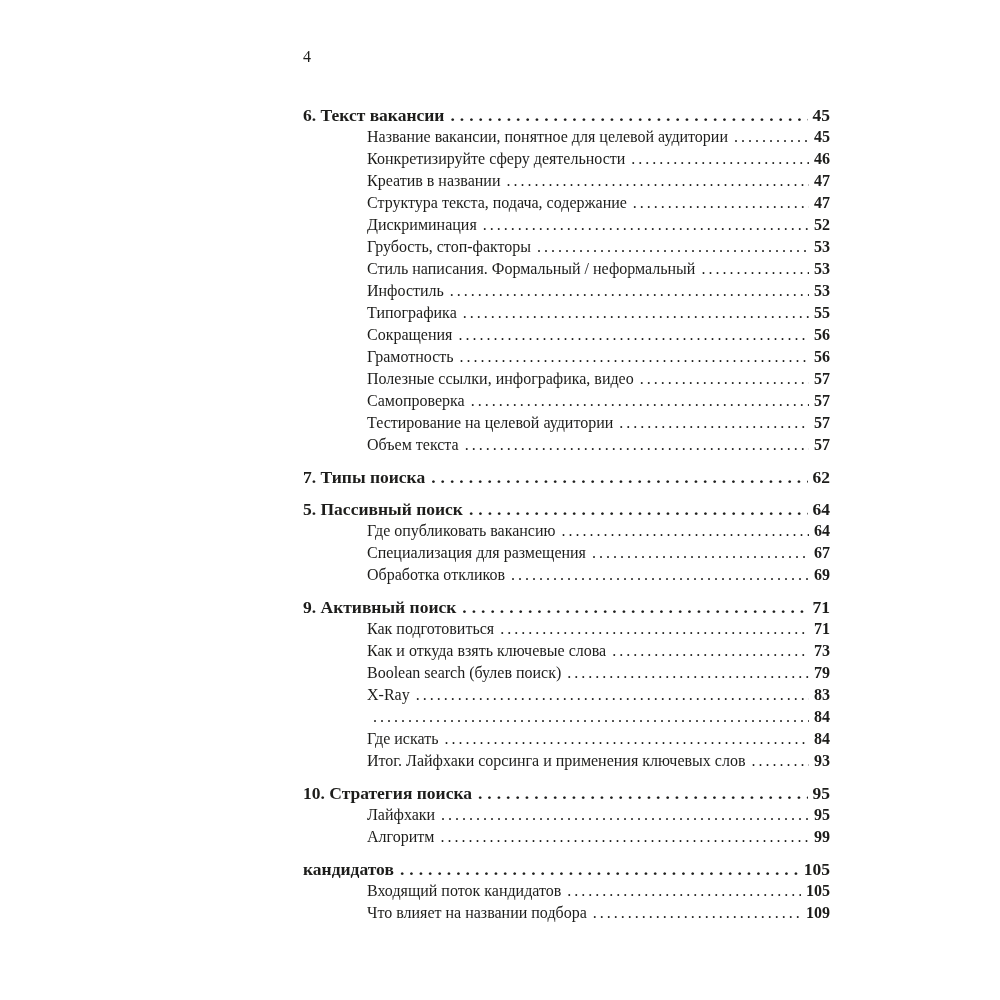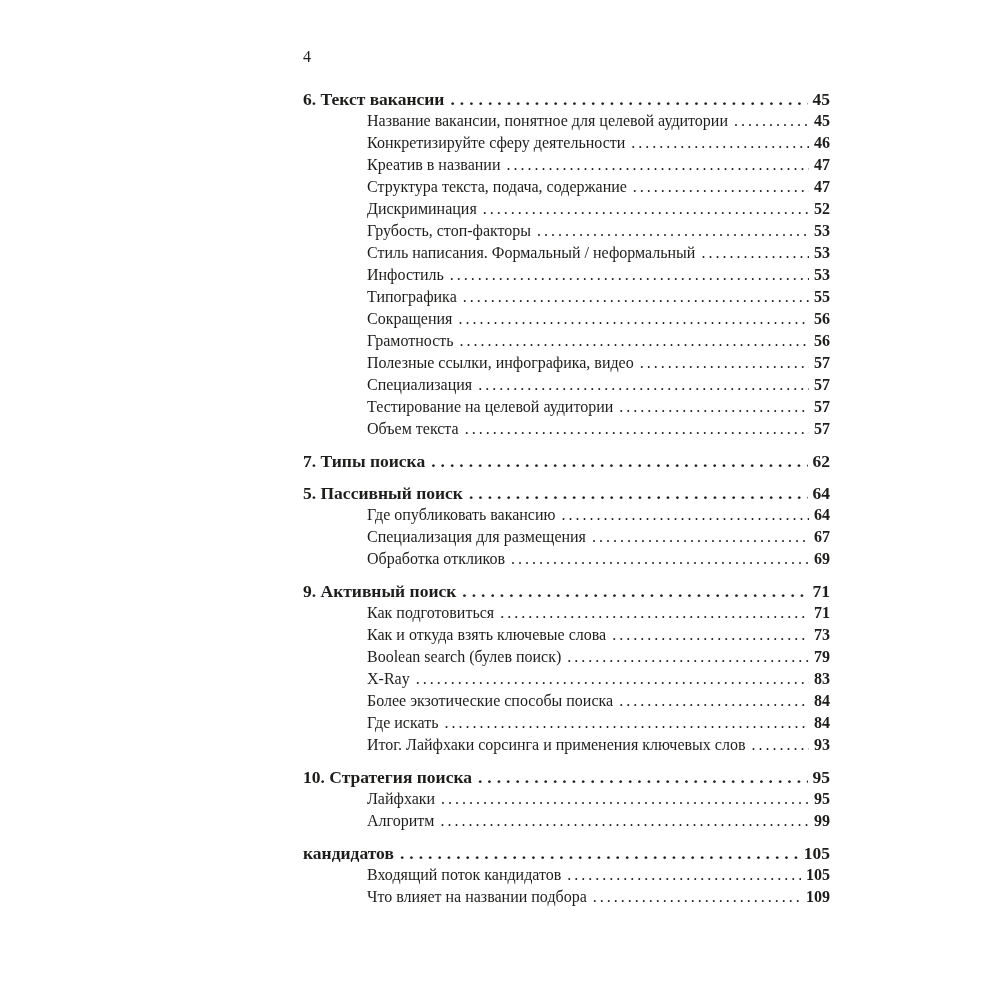--- a/index.html
+++ b/index.html
@@ -21,21 +21,21 @@
     left: 303px;
     top: 46px;
     width: 527px;
   }
   .folio {
     font-size: 16px;
     line-height: 22px;
     font-weight: 400;
   }
   .toc {
-    margin-top: 20px;
+    margin-top: 36px;
   }
   .chapter-block {
     margin-top: 10px;
   }
   .row {
     display: flex;
     align-items: baseline;
     line-height: 22px;
   }
   .row .t {
@@ -142,21 +142,21 @@
           <span class="t">Грамотность</span>
           <span class="dots"></span>
           <span class="n">56</span>
         </div>
         <div class="row item-row">
           <span class="t">Полезные ссылки, инфографика, видео</span>
           <span class="dots"></span>
           <span class="n">57</span>
         </div>
         <div class="row item-row">
-          <span class="t">Специализация</span>
+          <span class="t">Самопроверка</span>
           <span class="dots"></span>
           <span class="n">57</span>
         </div>
         <div class="row item-row">
           <span class="t">Тестирование на целевой аудитории</span>
           <span class="dots"></span>
           <span class="n">57</span>
         </div>
         <div class="row item-row">
           <span class="t">Объем текста</span>
@@ -216,21 +216,20 @@
           <span class="t">Boolean search (булев поиск)</span>
           <span class="dots"></span>
           <span class="n">79</span>
         </div>
         <div class="row item-row">
           <span class="t">X-Ray</span>
           <span class="dots"></span>
           <span class="n">83</span>
         </div>
         <div class="row item-row">
-          <span class="t">Более экзотические способы поиска</span>
           <span class="dots"></span>
           <span class="n">84</span>
         </div>
         <div class="row item-row">
           <span class="t">Где искать</span>
           <span class="dots"></span>
           <span class="n">84</span>
         </div>
         <div class="row item-row">
           <span class="t">Итог. Лайфхаки сорсинга и применения ключевых слов</span>

